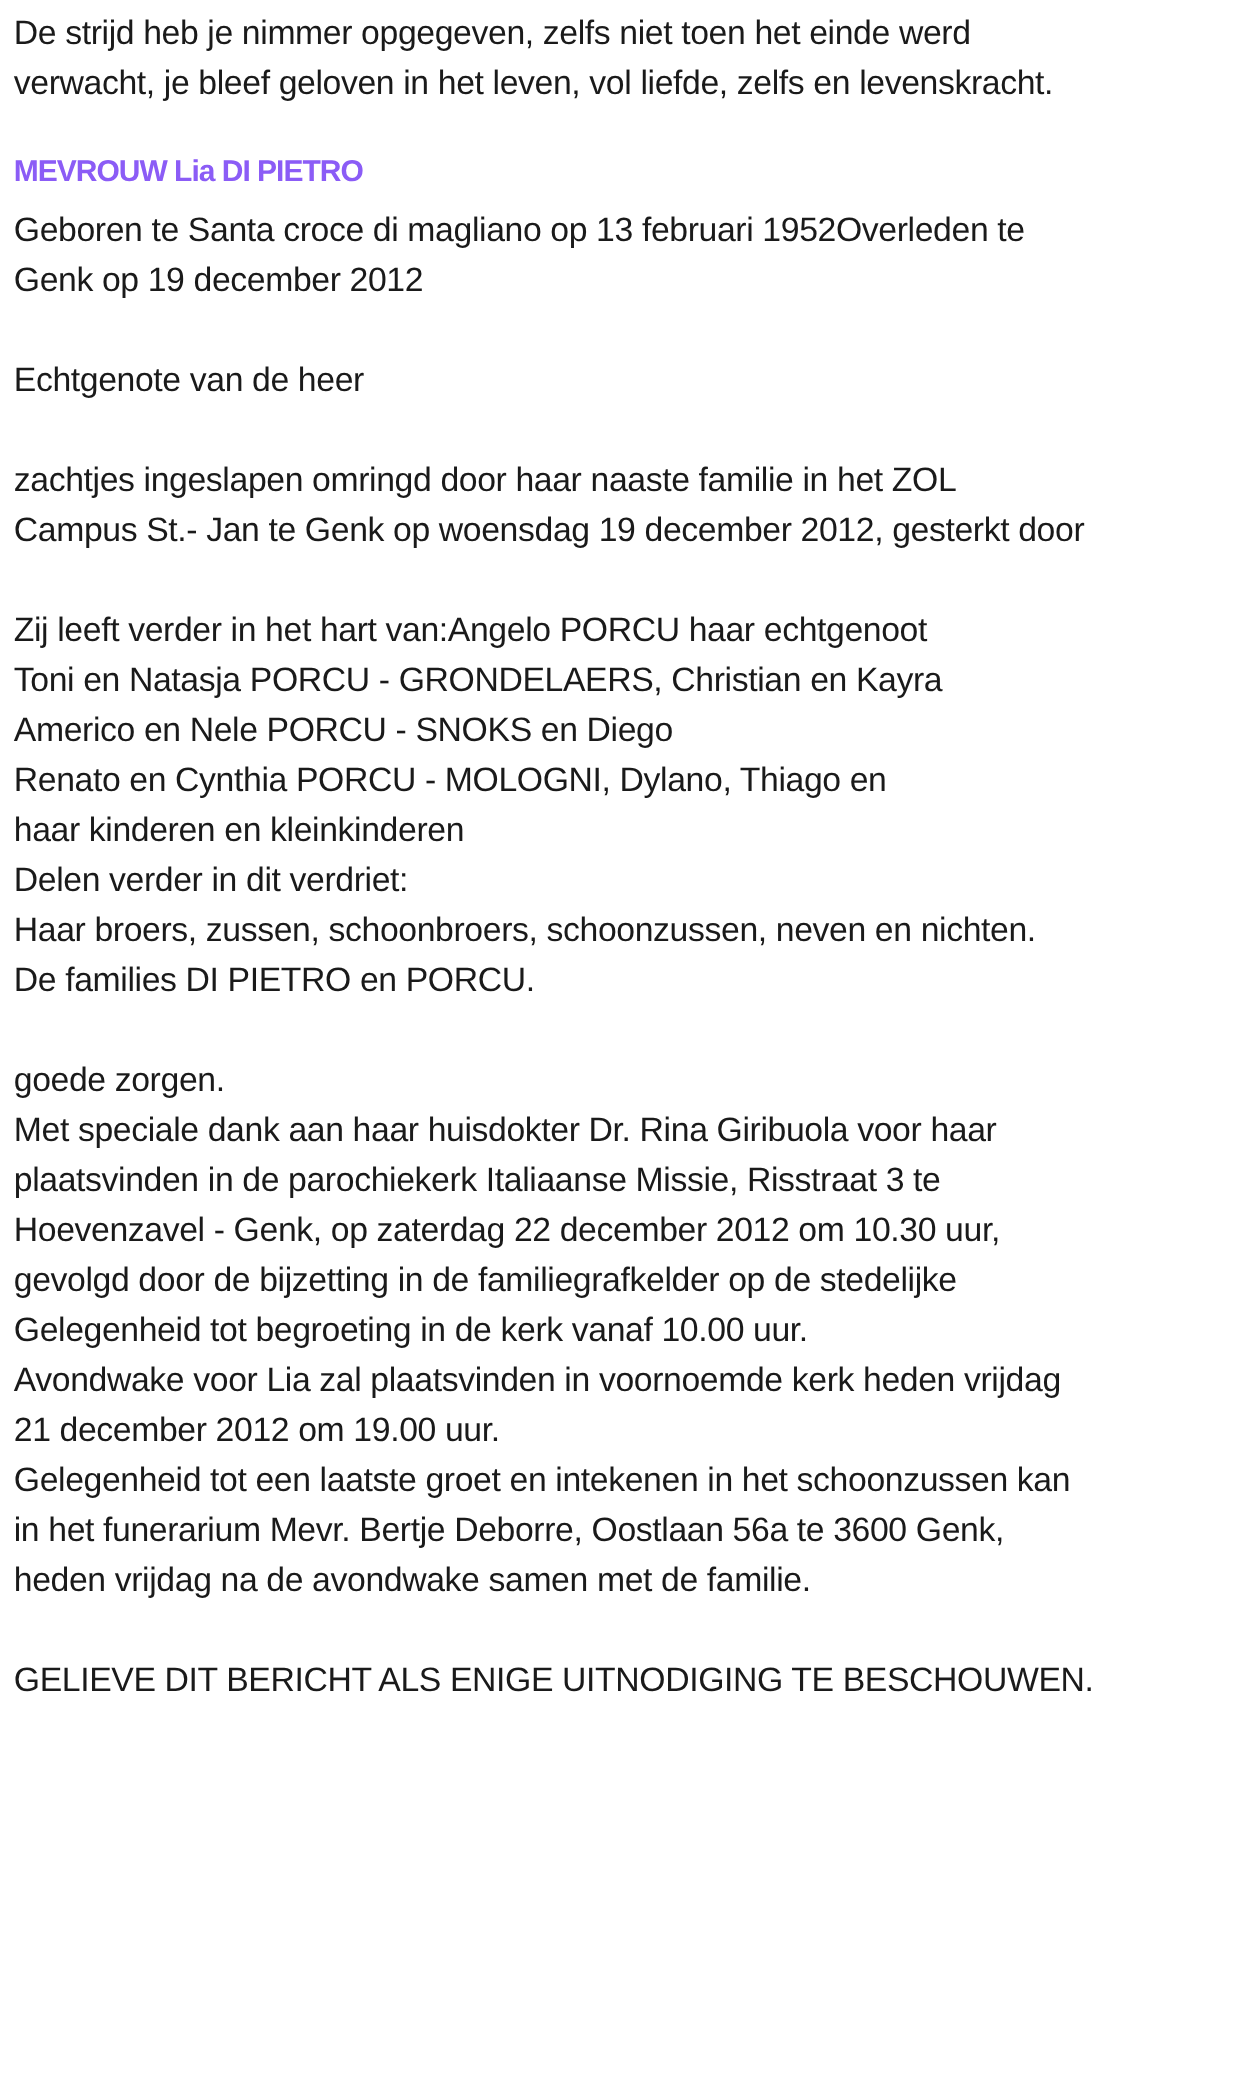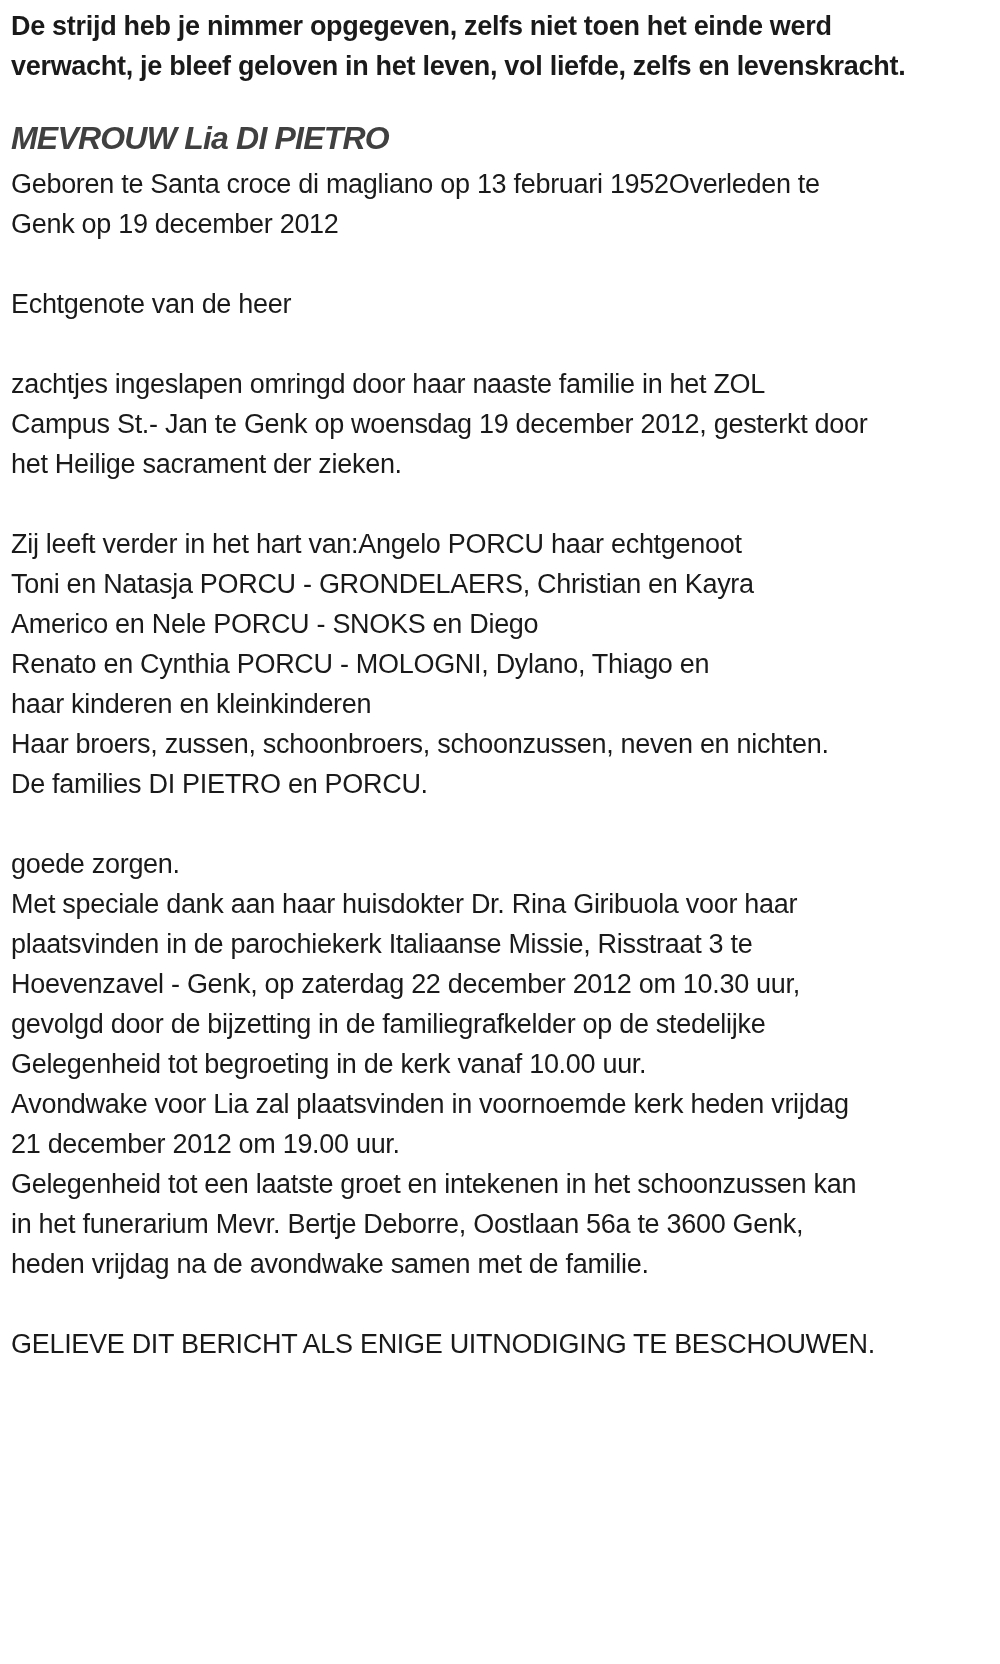--- a/index.html
+++ b/index.html
@@ -18,33 +18,31 @@
   }
   .para {
     margin: 0 0 40px 0;
     font-size: 27px;
     line-height: 40px;
     letter-spacing: -0.3px;
     font-weight: 400;
   }
   .para--tight {
     margin-bottom: 16px;
-    font-weight: bold;
   }
   .para--last {
     margin-bottom: 0;
   }
   h1.deceased-title {
     margin: 26px 0 0 0;
-    font-size: 32px;
+    font-size: 24px;
     line-height: 52px;
     font-weight: 700;
     letter-spacing: -0.8px;
-    color: #404040;
-    font-style: italic;
+    color: #8b5cf6;
   }
   .line {
     display: block;
     white-space: pre;
   }
 </style>
 </head>
 <body>
 
 <main>
@@ -62,29 +60,29 @@
   </p>
 
 
   <p class="para">
     <span class="line">Echtgenote van de heer</span>
   </p>
 
   <p class="para">
     <span class="line">zachtjes ingeslapen omringd door haar naaste familie in het ZOL</span>
     <span class="line">Campus St.- Jan te Genk op woensdag 19 december 2012, gesterkt door</span>
-    <span class="line">het Heilige sacrament der zieken.</span>
   </p>
 
   <p class="para">
     <span class="line">Zij leeft verder in het hart van:Angelo PORCU haar echtgenoot</span>
     <span class="line">Toni en Natasja PORCU - GRONDELAERS, Christian en Kayra</span>
     <span class="line">Americo en Nele PORCU - SNOKS en Diego</span>
     <span class="line">Renato en Cynthia PORCU - MOLOGNI, Dylano, Thiago en</span>
     <span class="line">haar kinderen en kleinkinderen</span>
+    <span class="line">Delen verder in dit verdriet:</span>
     <span class="line">Haar broers, zussen, schoonbroers, schoonzussen, neven en nichten.</span>
     <span class="line">De families DI PIETRO en PORCU.</span>
   </p>
 
   <p class="para">
     <span class="line">goede zorgen.</span>
     <span class="line">Met speciale dank aan haar huisdokter Dr. Rina Giribuola voor haar</span>
     <span class="line">plaatsvinden in de parochiekerk Italiaanse Missie, Risstraat 3 te</span>
     <span class="line">Hoevenzavel - Genk, op zaterdag 22 december 2012 om 10.30 uur,</span>
     <span class="line">gevolgd door de bijzetting in de familiegrafkelder op de stedelijke</span>

